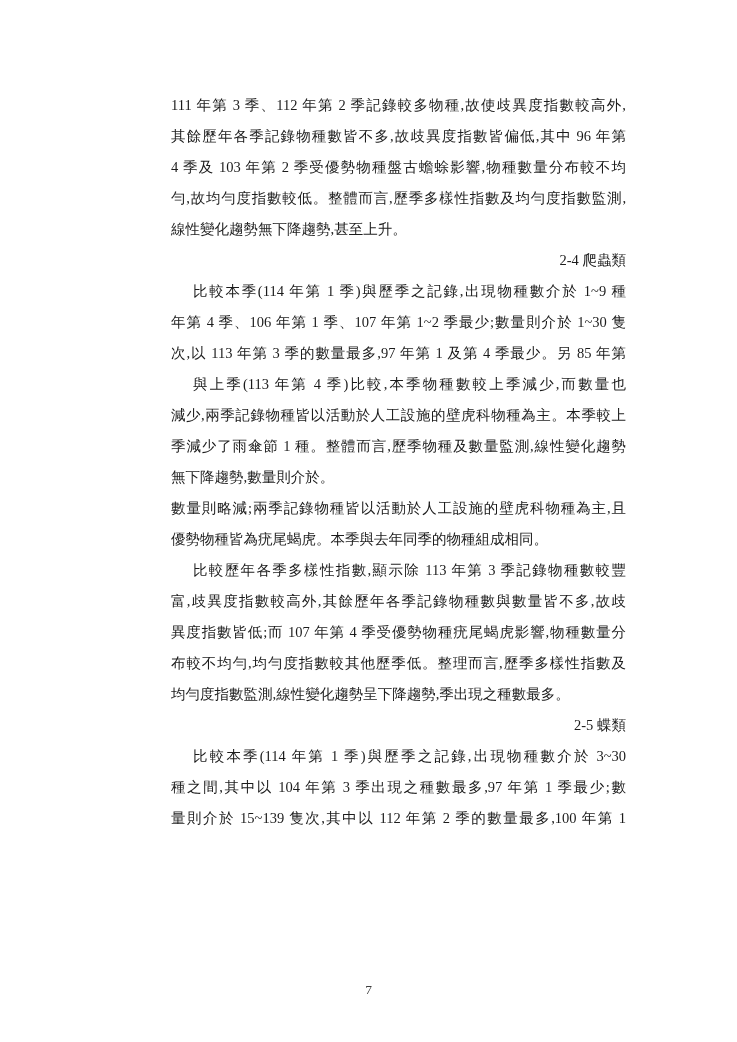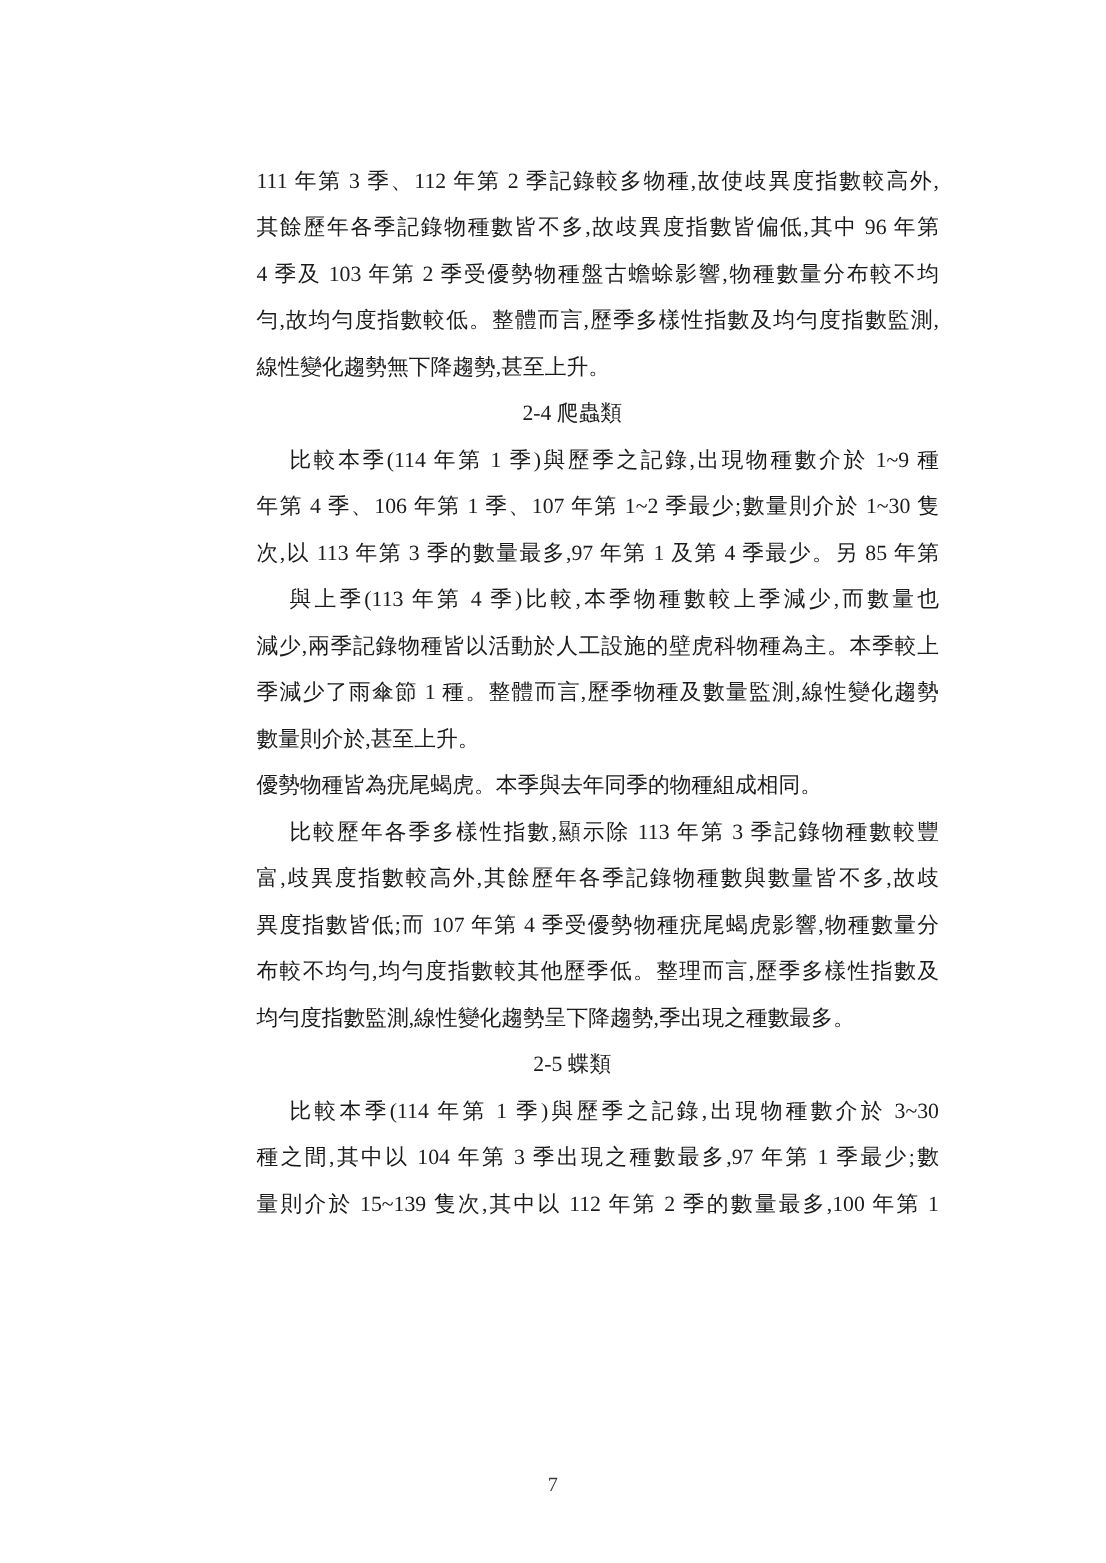--- a/index.html
+++ b/index.html
@@ -16,42 +16,41 @@
     overflow: hidden;
     font-family: "Liberation Serif", "DejaVu Serif", serif;
     color: #1b1b1b;
   }
   .text-block {
     position: absolute;
     left: 171px;
     top: 90px;
     width: 455px;
     font-size: 14.5px;
-    margin-top: 16px;
   }
   .line {
     height: 31px;
     line-height: 31px;
     white-space: nowrap;
     text-align: justify;
     text-align-last: justify;
   }
   .line.end {
     text-align: center;
     text-align-last: left;
   }
   .line.indent {
     padding-left: 22px;
   }
   .heading {
     height: 31px;
     line-height: 31px;
     margin-left: -34px;
     white-space: nowrap;
-    text-align: center;
+    text-align: right;
   }
   .page-number {
     position: absolute;
     top: 974px;
     left: 0;
     width: 737px;
     height: 31px;
     line-height: 31px;
     text-align: center;
     font-size: 13.5px;
@@ -77,24 +76,25 @@
     <div class="para">
       <div class="line indent">比較本季(114 年第 1 季)與歷季之記錄,出現物種數介於 1~9 種</div>
       <div class="line">年第 4 季、106 年第 1 季、107 年第 1~2 季最少;數量則介於 1~30 隻</div>
       <div class="line">次,以 113 年第 3 季的數量最多,97 年第 1 及第 4 季最少。另 85 年第</div>
     </div>
 
     <div class="para">
       <div class="line indent">與上季(113 年第 4 季)比較,本季物種數較上季減少,而數量也</div>
       <div class="line">減少,兩季記錄物種皆以活動於人工設施的壁虎科物種為主。本季較上</div>
       <div class="line">季減少了雨傘節 1 種。整體而言,歷季物種及數量監測,線性變化趨勢</div>
-      <div class="line end">數量則介於,甚至上升。</div>
+      <div class="line end">無下降趨勢,數量則介於。</div>
     </div>
 
     <div class="para">
+      <div class="line">數量則略減;兩季記錄物種皆以活動於人工設施的壁虎科物種為主,且</div>
       <div class="line end">優勢物種皆為疣尾蝎虎。本季與去年同季的物種組成相同。</div>
     </div>
 
     <div class="para">
       <div class="line indent">比較歷年各季多樣性指數,顯示除 113 年第 3 季記錄物種數較豐</div>
       <div class="line">富,歧異度指數較高外,其餘歷年各季記錄物種數與數量皆不多,故歧</div>
       <div class="line">異度指數皆低;而 107 年第 4 季受優勢物種疣尾蝎虎影響,物種數量分</div>
       <div class="line">布較不均勻,均勻度指數較其他歷季低。整理而言,歷季多樣性指數及</div>
       <div class="line end">均勻度指數監測,線性變化趨勢呈下降趨勢,季出現之種數最多。</div>
     </div>

